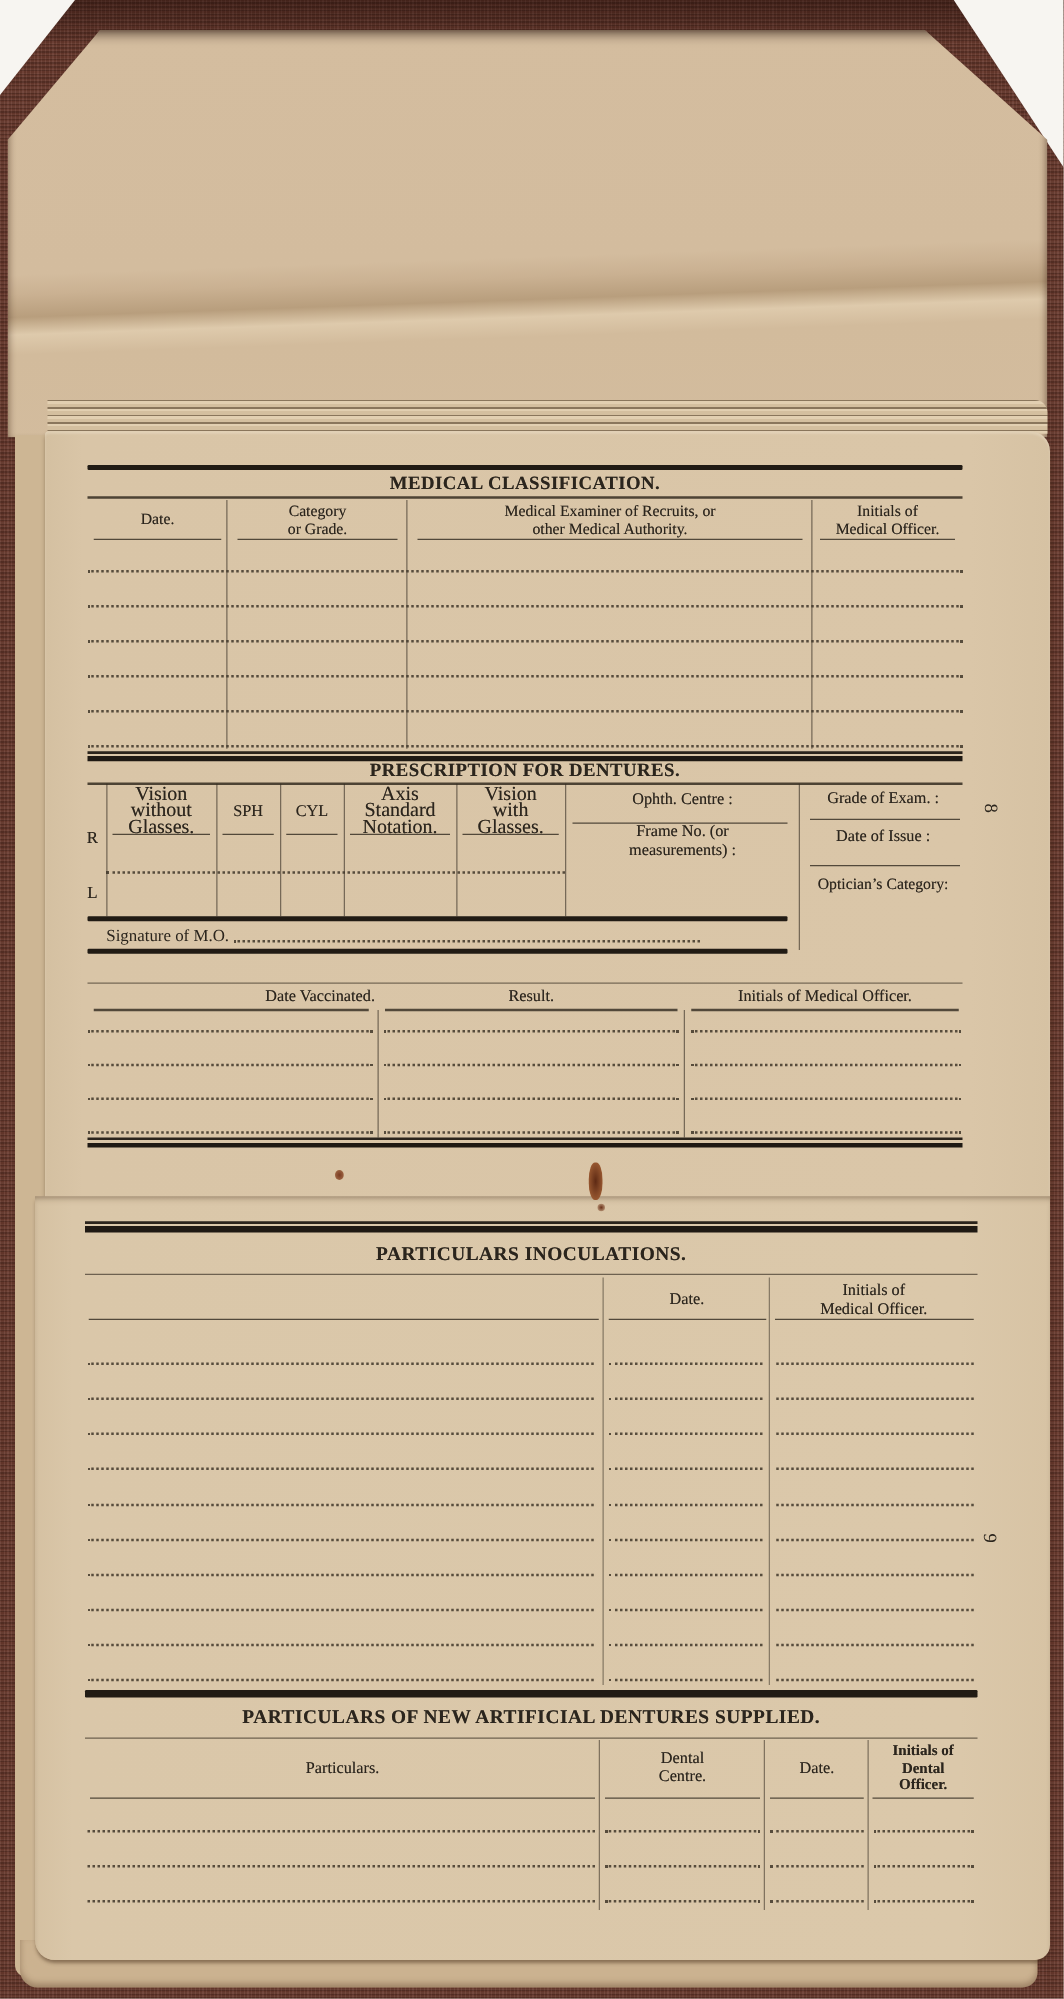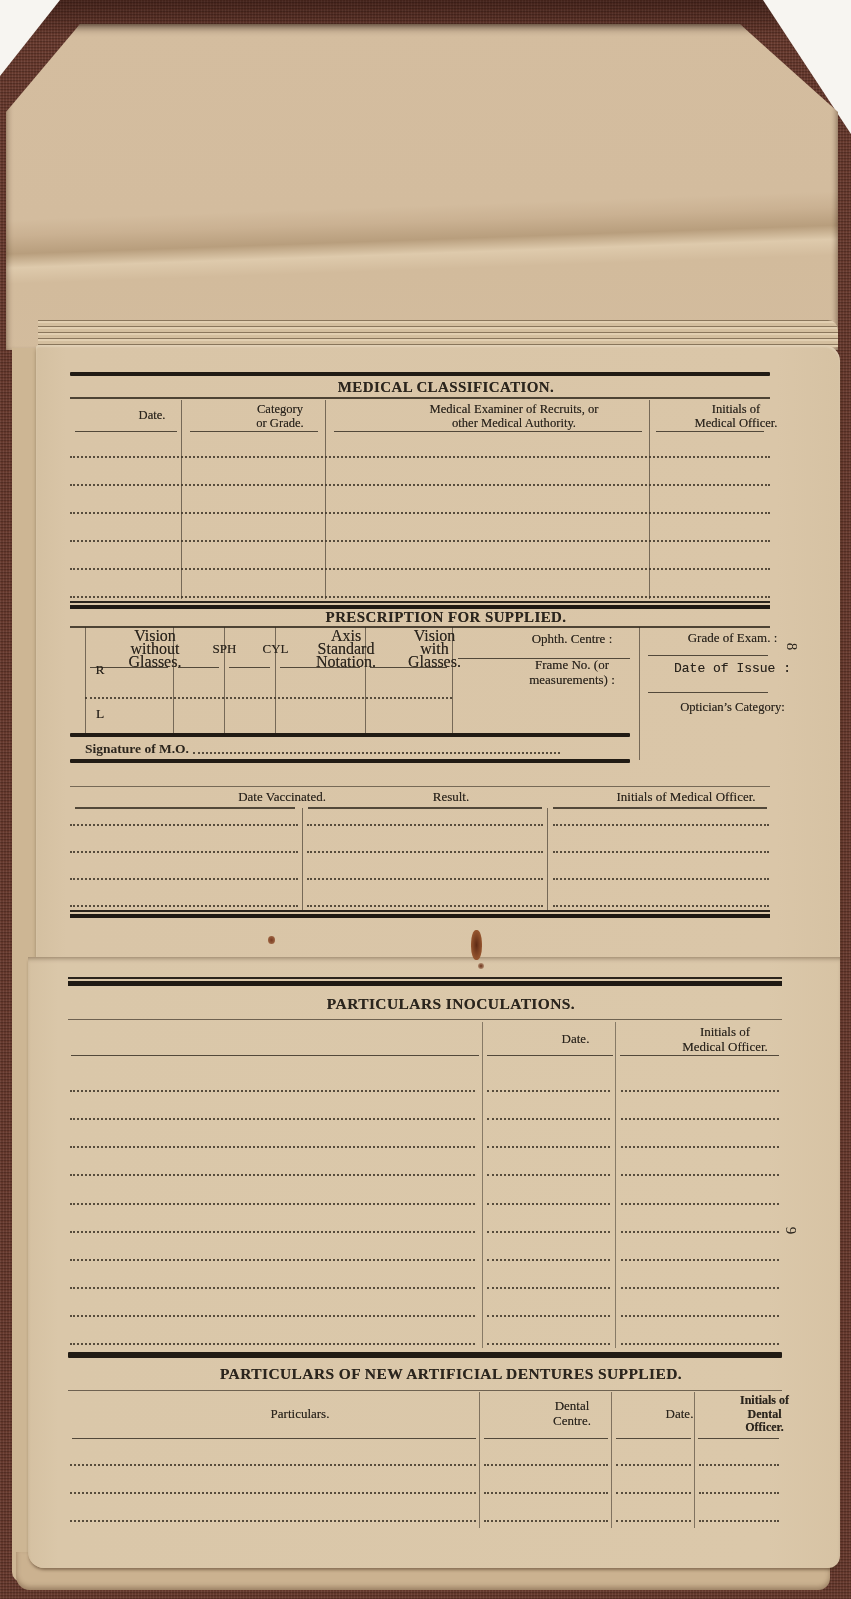--- a/index.html
+++ b/index.html
@@ -33,29 +33,29 @@
      background:linear-gradient(90deg,#d5c1a2 0,#dac7a9 30px,#dbc8aa 740px,#d7c3a4 100%);
      box-shadow:0 3px 3px -1px rgba(70,45,25,.5), inset 0 4px 5px -3px rgba(70,45,25,.5);}
   
   .rule-thin{position:absolute;height:1.5px;background:rgba(52,43,32,.85);}
   .rule-heavy{position:absolute;height:5px;background:#211b14;border-radius:1px;}
   .rule-double{position:absolute;height:8px;background:linear-gradient(180deg,#2b241c 0 2px,rgba(0,0,0,0) 2px 4px,#1f1913 4px 8px);}
   .vline{position:absolute;width:1.3px;background:rgba(52,43,33,.6);}
   .hline{position:absolute;height:1.3px;background:rgba(48,40,30,.8);}
   .dotl{position:absolute;height:0;border-top:2px dotted rgba(64,54,41,.85);}
   
-  .t{position:absolute;color:#2b251d;text-shadow:0 0 .5px rgba(43,37,29,.55);margin-left:26px;}
+  .t{position:absolute;color:#2b251d;text-shadow:0 0 .5px rgba(43,37,29,.55);}
   .ml{white-space:pre-line;text-align:center;}
   .ttl{font-weight:700;font-size:15px;line-height:18px;letter-spacing:.4px;text-align:center;}
   .ttl-lg{font-weight:700;font-size:15.5px;line-height:18px;letter-spacing:.4px;text-align:center;}
   .hdr{font-size:12.6px;line-height:14px;}
   .hdr-sm{font-size:16px;line-height:12.8px;}
   .lbl{font-size:13px;line-height:15px;}
   .rl{font-size:13.5px;font-weight:400;}
-  .sig{font-size:13.5px;font-weight:bold;}
+  .sig{font-size:13.5px;}
   .sigrow{position:absolute;display:flex;align-items:flex-end;}
   .dotfill{flex:1;height:0;border-bottom:2px dotted rgba(64,54,41,.85);margin:0 0 3px 4px;}
   .pageno{position:absolute;font-size:15px;transform:rotate(90deg);color:#2b251d;}
   .rust{position:absolute;border-radius:50%;}
 </style>
 </head>
 <body>
 
 <div class="scan">
 
@@ -93,21 +93,21 @@
 
   <div class="dotl" style="left:70px;top:456px;width:700px;"></div>
   <div class="dotl" style="left:70px;top:484px;width:700px;"></div>
   <div class="dotl" style="left:70px;top:512px;width:700px;"></div>
   <div class="dotl" style="left:70px;top:540px;width:700px;"></div>
   <div class="dotl" style="left:70px;top:568px;width:700px;"></div>
   <div class="dotl" style="left:70px;top:596px;width:700px;"></div>
 
   <div class="rule-double" style="left:70px;top:601px;width:700px;"></div>
 
-  <div class="t ttl" style="left:70px;top:608px;width:700px;">PRESCRIPTION FOR SUPPLIED.</div>
+  <div class="t ttl" style="left:70px;top:608px;width:700px;">PRESCRIPTION FOR DENTURES.</div>
   <div class="rule-thin" style="left:70px;top:626px;width:700px;"></div>
 
   <div class="vline" style="left:85px;top:627px;height:106px;"></div>
   <div class="vline" style="left:173px;top:627px;height:106px;"></div>
   <div class="vline" style="left:224px;top:627px;height:106px;"></div>
   <div class="vline" style="left:275px;top:627px;height:106px;"></div>
   <div class="vline" style="left:365px;top:627px;height:106px;"></div>
   <div class="vline" style="left:452px;top:627px;height:106px;"></div>
   <div class="vline" style="left:639px;top:627px;height:133px;"></div>
 
@@ -133,21 +133,21 @@
   <div class="t rl" style="left:66px;top:706px;width:16px;text-align:center;">L</div>
   <div class="dotl" style="left:85px;top:697px;width:367px;"></div>
 
   <div class="t lbl ml" style="left:456px;top:631px;width:180px;">Ophth. Centre :</div>
   <div class="hline" style="left:458px;top:658px;width:172px;"></div>
   <div class="t lbl ml" style="left:456px;top:657px;width:180px;">Frame No. (or
 measurements) :</div>
 
   <div class="t lbl ml" style="left:643px;top:630px;width:127px;">Grade of Exam. :</div>
   <div class="hline" style="left:648px;top:655px;width:120px;"></div>
-  <div class="t lbl ml" style="left:643px;top:661px;width:127px;font-family:Liberation Mono, monospace;">Date of Issue :</div>
+  <div class="t lbl ml" style="left:643px;top:661px;width:127px;">Date of Issue :</div>
   <div class="hline" style="left:648px;top:692px;width:120px;"></div>
   <div class="t lbl ml" style="left:640px;top:700px;width:133px;font-size:12.6px;">Optician’s Category:</div>
 
   <div class="rule-heavy" style="left:70px;top:733px;width:560px;height:4px;"></div>
   <div class="sigrow" style="left:85px;top:739px;width:475px;height:18px;">
     <span class="sig">Signature of M.O.</span>
     <span class="dotfill"></span>
   </div>
   <div class="rule-heavy" style="left:70px;top:759px;width:560px;height:4px;"></div>
 

